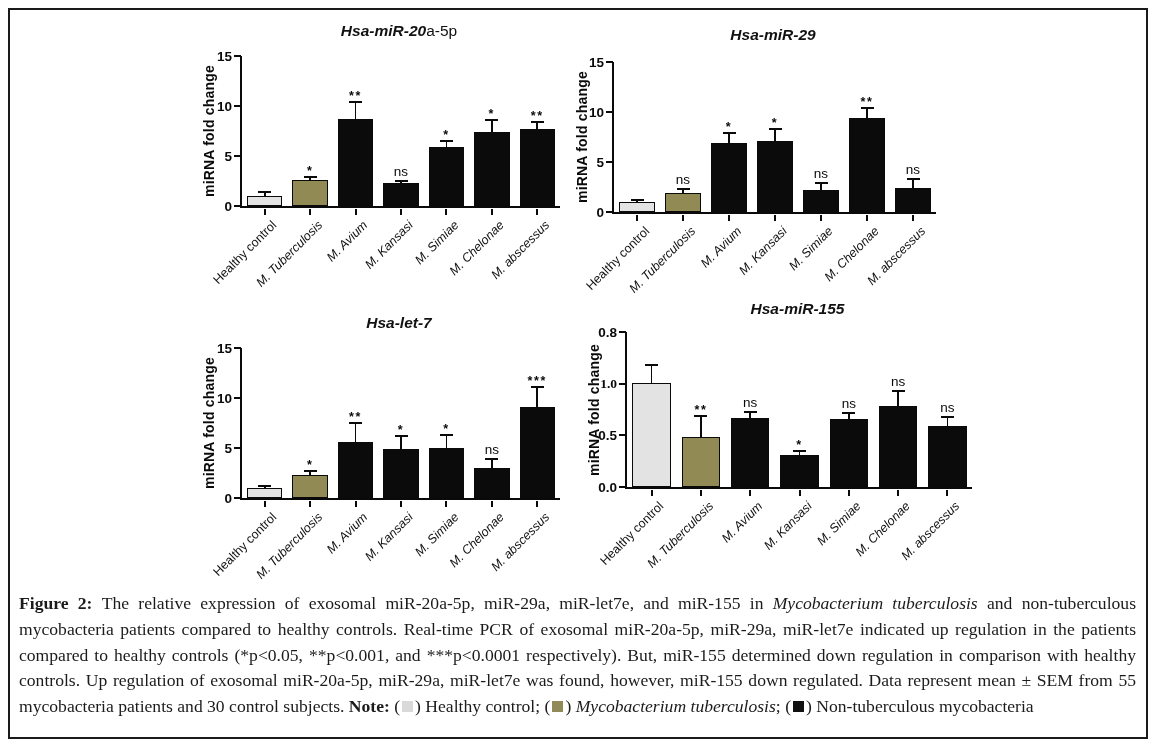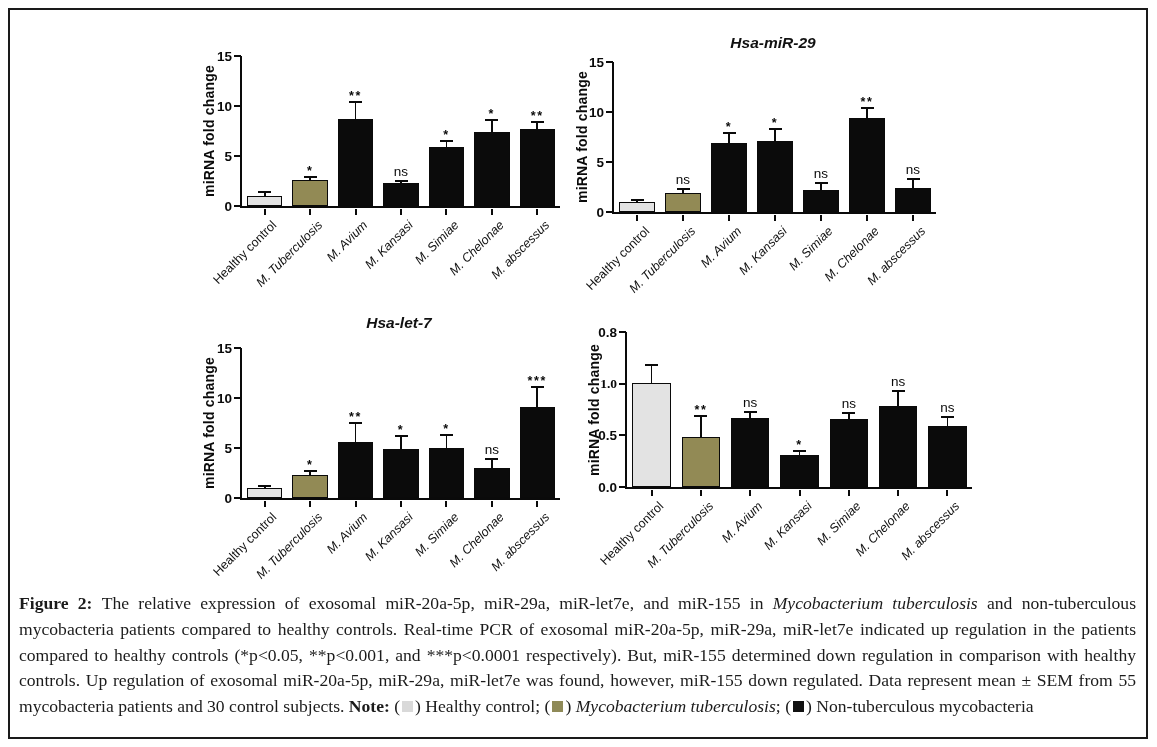--- a/index.html
+++ b/index.html
@@ -34,20 +34,21 @@
   .swatch{display:inline-block;width:11px;height:11px;margin:0 2px;vertical-align:baseline;
           position:relative;top:0px;}
 </style>
 </head>
 <body>
 
 <div class="figure">
   <div class="frame"></div>
 
   <section class="panel" style="left:185px;top:14px;width:395px;height:290px;">
+    <h3 class="ptitle" style="left:55px;top:8px;width:318px;"><span class="ti">Hsa-miR-20</span><span class="tp">a-5p</span></h3>
     <div class="ylab" style="left:24px;top:117px;">miRNA fold change</div>
     <div class="plotbox" style="left:55px;top:42px;width:318px;height:150px;">
         <div class="ytick" style="bottom: -1px;"></div>
         <div class="yticklab" style="bottom: -8px;">0</div>
         <div class="ytick" style="bottom: 49px;"></div>
         <div class="yticklab" style="bottom: 42px;">5</div>
         <div class="ytick" style="bottom: 99px;"></div>
         <div class="yticklab" style="bottom: 92px;">10</div>
         <div class="ytick" style="bottom: 149px;"></div>
         <div class="yticklab" style="bottom: 142px;">15</div>
@@ -103,21 +104,21 @@
         <div class="ebar-cap" style="left: 288.786px; bottom: 83.5px; width: 13px;"></div>
         <div class="sig sig-ast" style="left: 265.286px; width: 60px; bottom: 85.5px;">**</div>
         <div class="xtick" style="left: 294.286px;"></div>
         <div class="xanchor" style="left: 300.286px; top: 162px;">
           <div class="xlab it">M. abscessus</div>
         </div>
       </div>
   </section>
 
   <section class="panel" style="left:558px;top:20px;width:400px;height:290px;">
-    <h3 class="ptitle" style="left:54px;top:14px;width:322px;"><span class="ti">Hsa-miR-29</span></h3>
+    <h3 class="ptitle" style="left:54px;top:6px;width:322px;"><span class="ti">Hsa-miR-29</span></h3>
     <div class="ylab" style="left:24px;top:117px;">miRNA fold change</div>
     <div class="plotbox" style="left:54px;top:42px;width:322px;height:150px;">
         <div class="ytick" style="bottom: -1px;"></div>
         <div class="yticklab" style="bottom: -8px;">0</div>
         <div class="ytick" style="bottom: 49px;"></div>
         <div class="yticklab" style="bottom: 42px;">5</div>
         <div class="ytick" style="bottom: 99px;"></div>
         <div class="yticklab" style="bottom: 92px;">10</div>
         <div class="ytick" style="bottom: 149px;"></div>
         <div class="yticklab" style="bottom: 142px;">15</div>
@@ -243,20 +244,21 @@
         <div class="ebar-cap" style="left: 288.786px; bottom: 110px; width: 13px;"></div>
         <div class="sig sig-ast" style="left: 265.286px; width: 60px; bottom: 112px;">***</div>
         <div class="xtick" style="left: 294.286px;"></div>
         <div class="xanchor" style="left: 300.286px; top: 162px;">
           <div class="xlab it">M. abscessus</div>
         </div>
       </div>
   </section>
 
   <section class="panel" style="left:570px;top:298px;width:430px;height:290px;">
+    <h3 class="ptitle" style="left:55px;top:2px;width:345px;"><span class="ti">Hsa-miR-155</span></h3>
     <div class="ylab" style="left:24px;top:112px;">miRNA fold change</div>
     <div class="plotbox" style="left:55px;top:34px;width:345px;height:155px;">
         <div class="ytick" style="bottom: -1px;"></div>
         <div class="yticklab" style="bottom: -8px;">0.0</div>
         <div class="ytick" style="bottom: 50.6667px;"></div>
         <div class="yticklab" style="bottom: 43.6667px;">0.5</div>
         <div class="ytick" style="bottom: 102.333px;"></div>
         <div class="yticklab" style="bottom: 95.3333px; font-family: Liberation Serif, serif;">1.0</div>
         <div class="ytick" style="bottom: 154px;"></div>
         <div class="yticklab" style="bottom: 147px;">0.8</div>

